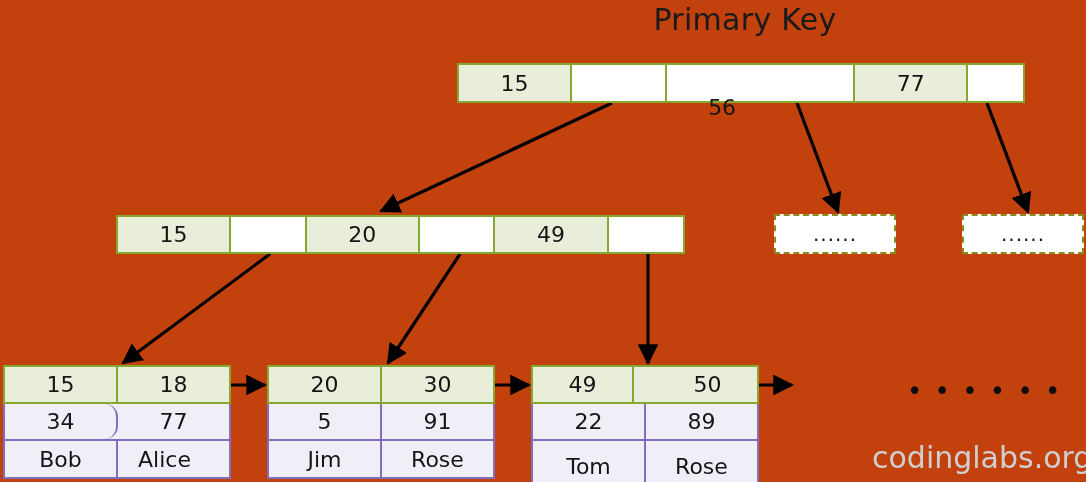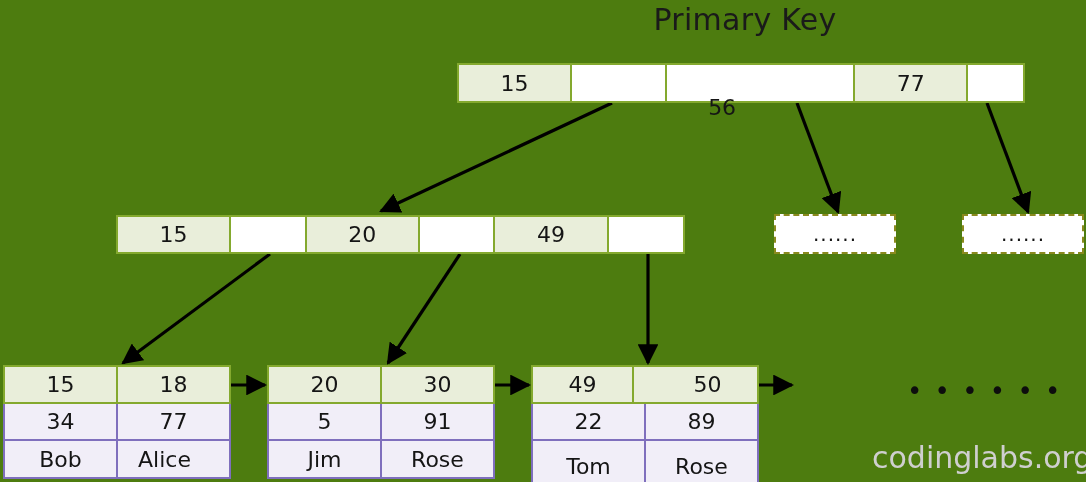--- a/index.html
+++ b/index.html
@@ -7,21 +7,21 @@
     padding: 0;
     background: #ffffff;
   }
   body {
     font-family: "DejaVu Sans", sans-serif;
   }
   #canvas {
     position: relative;
     width: 1086px;
     height: 482px;
-    background: #4d7c0f;
+    background: #c2410c;
     overflow: hidden;
   }
   #edges {
     position: absolute;
     left: 0;
     top: 0;
     width: 1086px;
     height: 482px;
     pointer-events: none;
   }
@@ -204,21 +204,21 @@
     <div class="index-cell key" style="width:114px;">49</div>
     <div class="index-cell ptr" style="width:75px;"></div>
   </div>
 
   <div class="leaf-node" style="left:3px; top:365px; width:228px;">
     <div class="leaf-row keys" style="height:39px;">
       <div class="leaf-cell" style="width:113px;">15</div>
       <div class="leaf-cell" style="width:111px;">18</div>
     </div>
     <div class="leaf-row vals" style="height:37px;">
-      <div class="leaf-cell" style="width:113px;">34</div>
+      <div class="leaf-cell" style="width:113px;border-radius:13px;">34</div>
       <div class="leaf-cell" style="width:111px;">77</div>
     </div>
     <div class="leaf-row vals" style="height:38px;">
       <div class="leaf-cell" style="width:113px;">Bob</div>
       <div class="leaf-cell" style="width:93px;">Alice</div>
     </div>
   </div>
 
   <div class="leaf-node" style="left:267px; top:365px; width:228px;">
     <div class="leaf-row keys" style="height:39px;">

